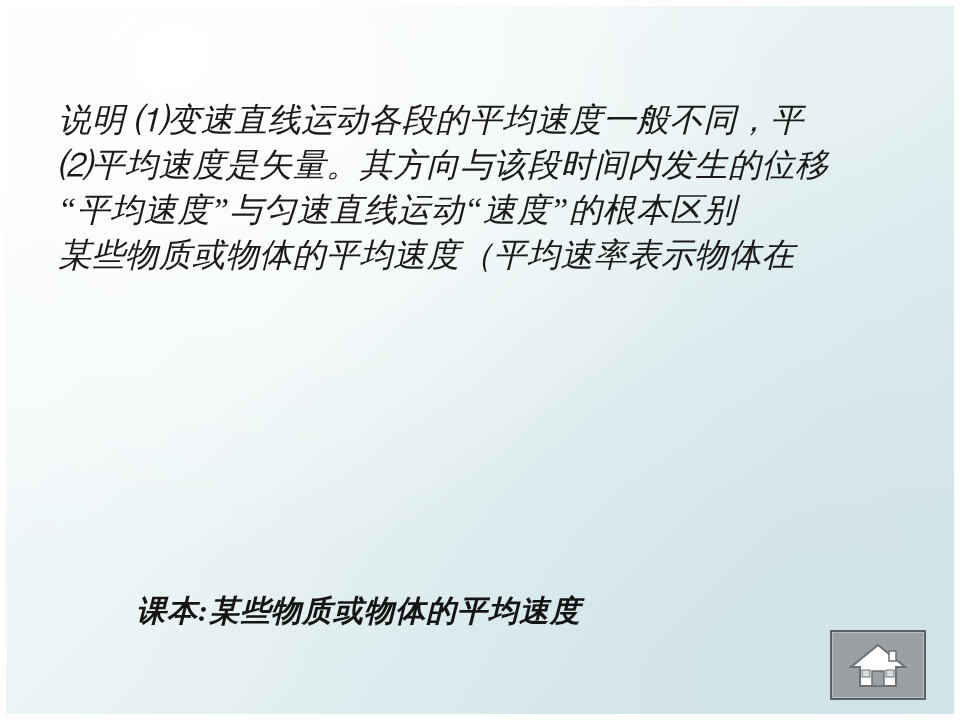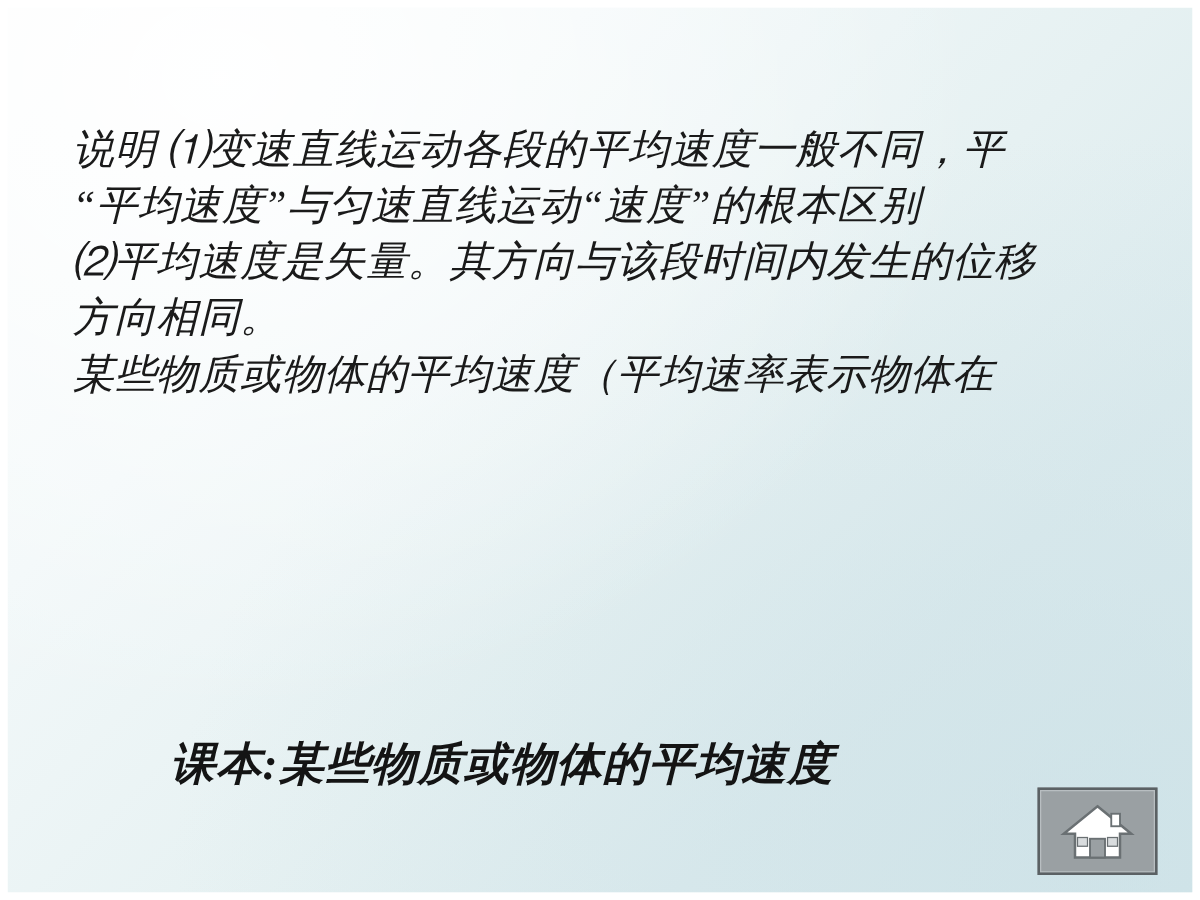--- a/index.html
+++ b/index.html
@@ -43,21 +43,21 @@
     font-weight: 500;
   }
   .body-text p {
     margin: 0;
     white-space: pre-wrap;
   }
   .sub-note {
     position: absolute;
     left: 130px;
     top: 585px;
-    font-size: 36px;
+    font-size: 30px;
     line-height: 40px;
     color: #141414;
     font-style: italic;
     font-weight: 700;
     letter-spacing: 1px;
   }
   .home-button {
     position: absolute;
     right: 28px;
     bottom: 14px;
@@ -73,23 +73,22 @@
   }
   .home-button svg { display: block; }
 </style>
 </head>
 <body>
 
 <div class="slide">
 
   <div class="body-text">
     <p>说明 ⑴变速直线运动各段的平均速度一般不同，平</p>
+    <p>⑵平均速度是矢量。其方向与该段时间内发生的位移</p>
     <p>“平均速度”与匀速直线运动“速度”的根本区别</p>
-    <p>⑵平均速度是矢量。其方向与该段时间内发生的位移</p>
-    <p>方向相同。</p>
     <p>某些物质或物体的平均速度（平均速率表示物体在</p>
   </div>
 
   <div class="sub-note">课本:某些物质或物体的平均速度</div>
 
   <div class="home-button">
     <span>
       <svg width="60" height="48" viewBox="0 0 60 48" aria-hidden="true">
         <polygon points="30,4 57,26 48,26 48,45 12,45 12,26 3,26" fill="#ffffff" stroke="#6a7073" stroke-width="2"></polygon>
         <rect x="24" y="30" width="12" height="15" fill="#9aa0a3" stroke="#6a7073" stroke-width="1.5"></rect>

